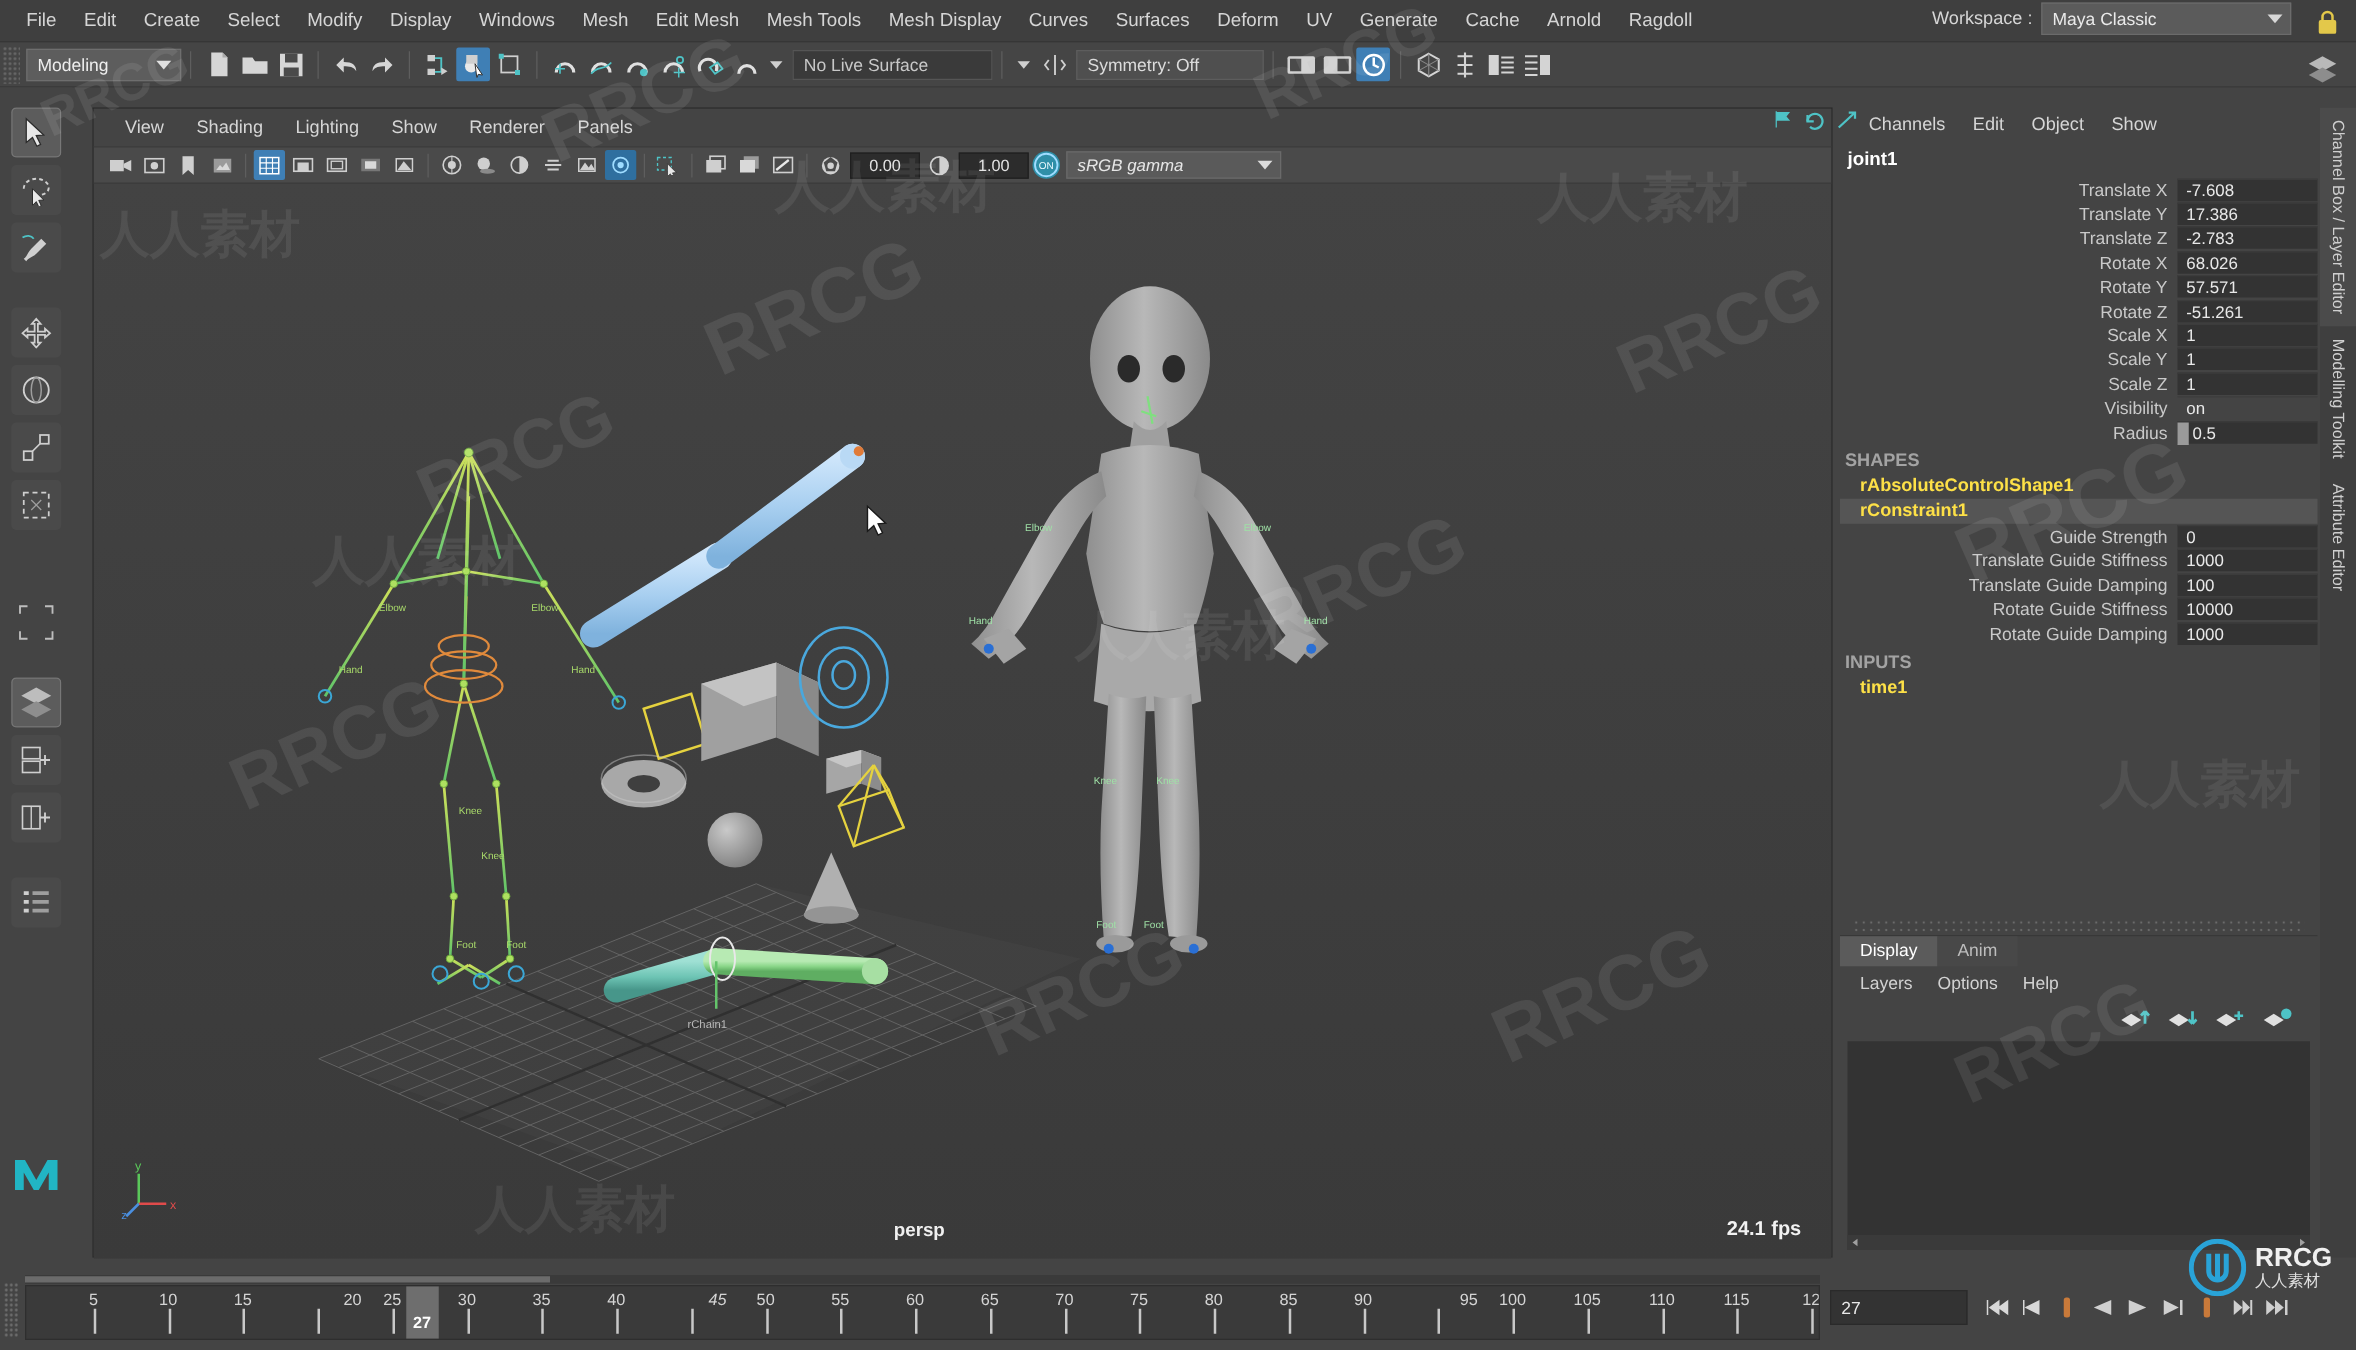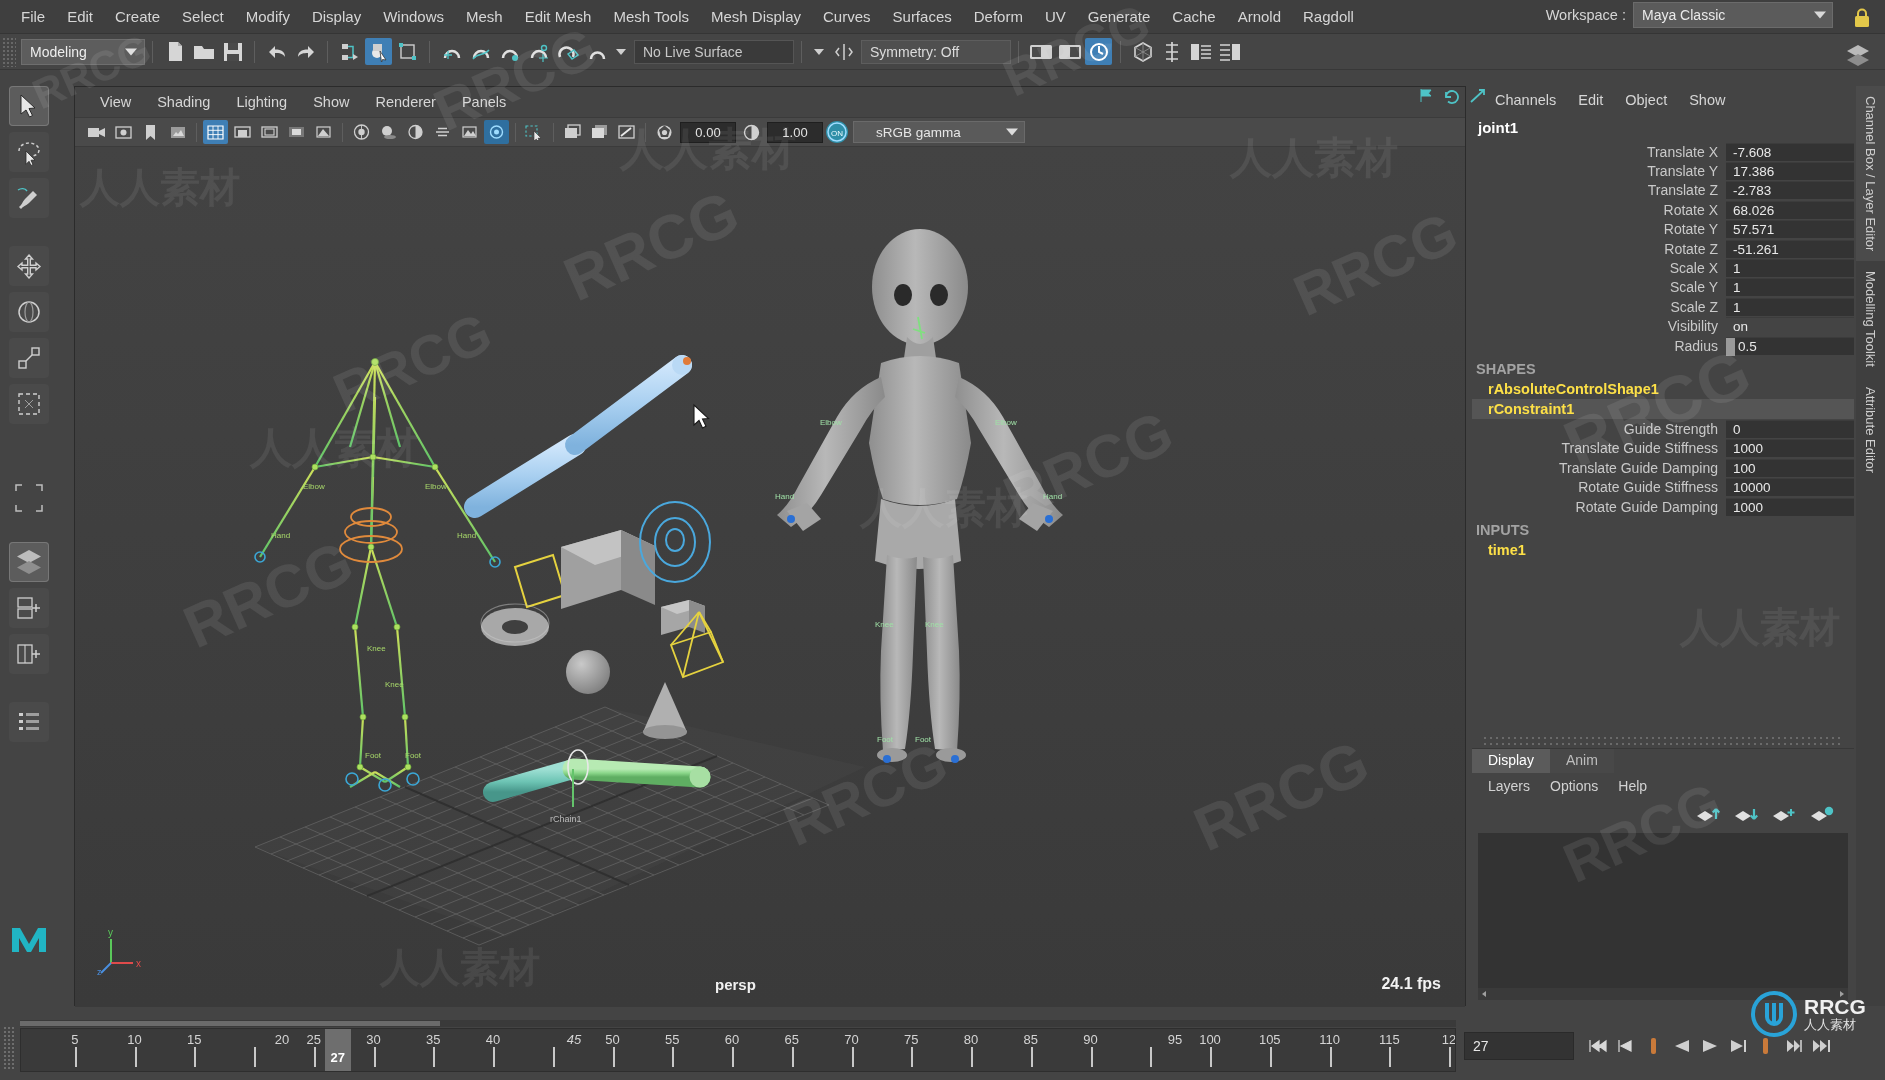--- a/index.html
+++ b/index.html
@@ -92,43 +92,43 @@
   .vp-menubar .vmi { font-size:14.5px; color:#d6d6d6; padding:2px 13px; }
   .vp-toolbar { height:30px; display:flex; align-items:center; padding-left:8px; background:#4a4a4a;
                 border-top:1px solid #3b3b3b; border-bottom:1px solid #3b3b3b; }
   .vtb { width:25px;height:24px;display:flex;align-items:center;justify-content:center;margin:0 1px;border-radius:2px;}
   .vtb.on { background:#3f7fb5; }
   .vtb.on2 { background:#2f6f9f; }
   .vsep { width:1px;height:19px;background:#5e5e5e;margin:0 5px;}
   .numfield { width:56px;height:21px;background:#2c2c2c;border:1px solid #1f1f1f;color:#e2e2e2;
               font-size:13px;display:flex;align-items:center;justify-content:center;margin:0 2px;}
   .gammacombo { width:172px;height:22px;background:#5a5a5a;border:1px solid #6a6a6a;
-                color:#e6e6e6;font-size:13.5px;display:flex;align-items:center;padding-left:22px;
-                position:relative;margin-left:4px;}
+                color:#e6e6e6;font-size:13.5px;display:flex;align-items:center;padding-left:8px;
+                position:relative;margin-left:4px;font-style:italic;}
   .gammacombo .caret { position:absolute;right:6px;top:50%;transform:translateY(-50%);
     width:0;height:0;border-left:6px solid transparent;border-right:6px solid transparent;border-top:7px solid #dcdcdc;}
 
   .vp-canvas { position:relative; width:100%; height:860px; background:#3f3f3f; overflow:hidden; }
   .vp-label-cam { position:absolute; left:640px; bottom:14px; font-size:15px; font-weight:bold; color:#f0f0f0; }
   .vp-fps { position:absolute; right:24px; bottom:14px; font-size:16px; font-weight:bold; color:#f2f2f2; }
   .axis-gizmo { position:absolute; left:22px; bottom:30px; width:50px; height:50px; }
 
   
   .rightpanel {
     position:absolute; left:1472px; top:86px; width:382px; height:920px;
     background:#444; display:flex; flex-direction:column;
   }
   .cb-menubar { height:28px; display:flex; align-items:center; padding-left:12px; }
   .cb-menubar .cmi { font-size:14.5px; color:#d6d6d6; padding:2px 11px; }
   .cb-objname { font-size:15px; font-weight:bold; color:#ffffff; padding:5px 0 6px 6px; }
   .cb-rows { display:flex; flex-direction:column; }
   .cb-row { display:flex; height:19.4px; align-items:center; }
   .cb-row .lbl { flex:1; text-align:right; padding-right:8px; font-size:14px; color:#c9c9c9;
                  white-space:nowrap; overflow:hidden; }
-  .cb-row .val { width:128px; height:18px; background:#333333; color:#e9e9e9; font-size:13.5px;
+  .cb-row .val { width:112px; height:18px; background:#333333; color:#e9e9e9; font-size:13.5px;
                  display:flex; align-items:center; padding-left:7px; border-top:1px solid #3c3c3c; }
   .cb-row .val.plain { background:transparent; }
   .cb-row .val.radius { position:relative; padding-left:12px; }
   .cb-row .val.radius::before { content:""; position:absolute; left:0; top:0; width:9px; height:18px; background:#9a9a9a; }
   .cb-section { font-size:14.5px; font-weight:bold; color:#a3a3a3; padding:6px 0 2px 4px; }
   .cb-shape { font-size:14.5px; font-weight:bold; color:#fde047; padding:2px 0 2px 16px; }
   .cb-shape.sel { background:#555555; }
   .cb-spacer { flex:1; }
   .dotted-sep { height:12px; margin:4px 10px 0 10px;
     background-image:radial-gradient(#6a6a6a 1px, transparent 1.2px); background-size:6px 6px;

